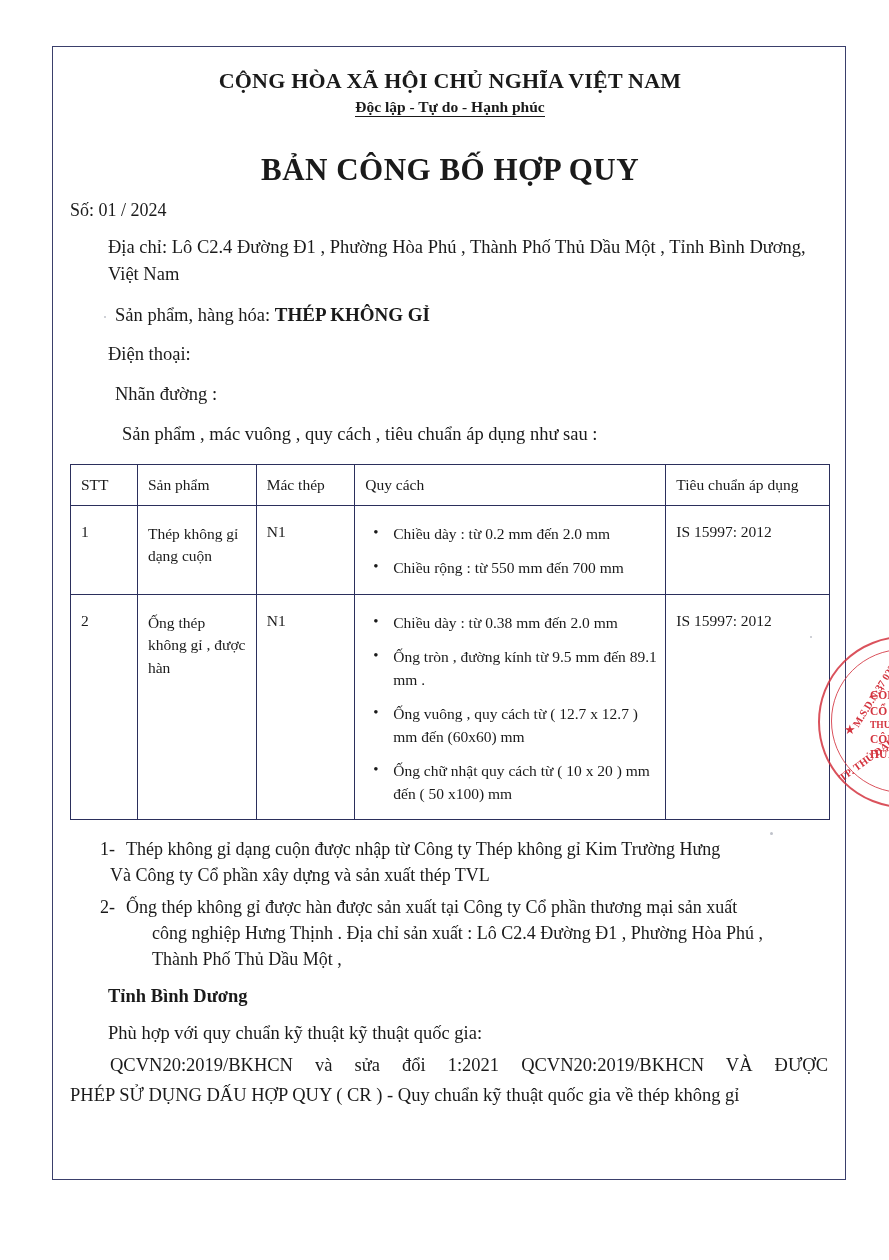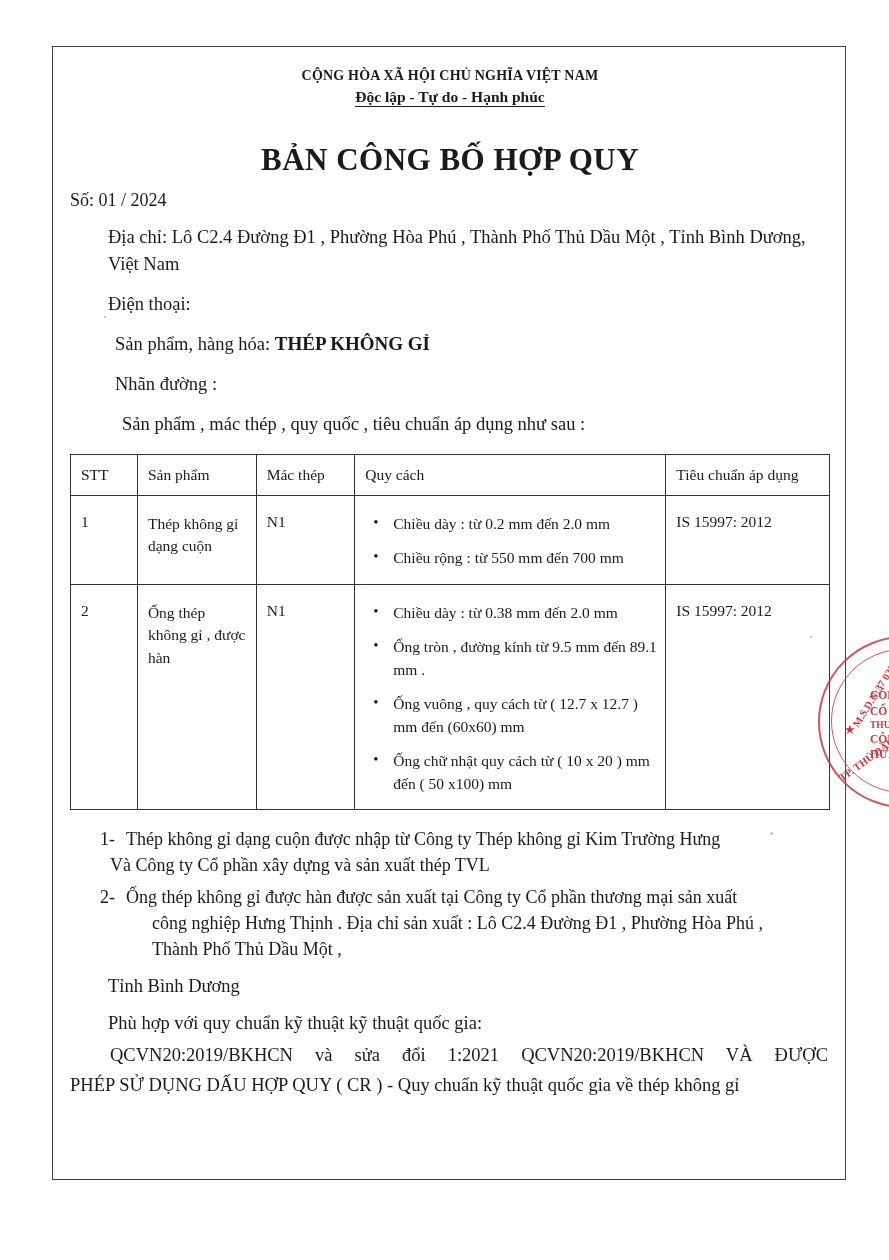--- a/index.html
+++ b/index.html
@@ -33,21 +33,21 @@
   }
   .content {
     position: absolute;
     left: 70px;
     top: 62px;
     width: 760px;
   }
   .nation {
     text-align: center;
     font-weight: bold;
-    font-size: 14px;
+    font-size: 22px;
     letter-spacing: 0.2px;
     margin-top: 6px;
   }
   .motto {
     text-align: center;
     font-weight: bold;
     font-size: 15.5px;
     margin-top: 4px;
   }
   .motto span {
@@ -140,21 +140,21 @@
     box-sizing: content-box;
   }
   .note-body { flex: 1; }
   .note-cont { padding-left: 56px; }
   .note-cont2 { padding-left: 40px; }
   .tail {
     font-size: 18.5px;
     line-height: 1.5;
     margin-top: 10px;
   }
-  .tail .l1 { padding-left: 38px; }
+  .tail .l1 { padding-left: 38px; font-weight: bold; }
   .tail .l2 { padding-left: 38px; margin-top: 10px; }
   .tail .l3 {
     padding-left: 40px;
     margin-top: 4px;
     text-align: justify;
     text-align-last: justify;
     padding-right: 2px;
   }
   .tail .l4 { padding-left: 0px; margin-top: 2px; }
 
@@ -227,29 +227,29 @@
     <div class="motto"><span>Độc lập - Tự do - Hạnh phúc</span></div>
 
     <div class="doc-title">BẢN CÔNG BỐ HỢP QUY</div>
     <div class="doc-number">Số: 01 / 2024</div>
 
 
     <div class="para indent-1">
       <span>Địa chỉ: </span><span>Lô C2.4 Đường Đ1 , Phường Hòa Phú , Thành Phố Thủ Dầu Một , Tỉnh Bình Dương, Việt Nam</span>
     </div>
 
-    <div class="para indent-1">Điện thoại:</div>
-
     <div class="para indent-2 product-line">
       <span>Sản phẩm, hàng hóa: </span><span class="bold">THÉP KHÔNG GỈ</span>
     </div>
 
+    <div class="para indent-1">Điện thoại:</div>
+
     <div class="para indent-2">Nhãn đường :</div>
 
-    <div class="para indent-3">Sản phẩm , mác thép , quy quốc , tiêu chuẩn áp dụng như sau :</div>
+    <div class="para indent-3">Sản phẩm , mác vuông , quy cách , tiêu chuẩn áp dụng như sau :</div>
 
     <table class="spec">
       <thead>
         <tr>
           <th class="col-stt">STT</th>
           <th class="col-sp">Sản phẩm</th>
           <th class="col-mac">Mác thép</th>
           <th class="col-qc">Quy cách</th>
           <th class="col-tc">Tiêu chuẩn áp dụng</th>
         </tr>

